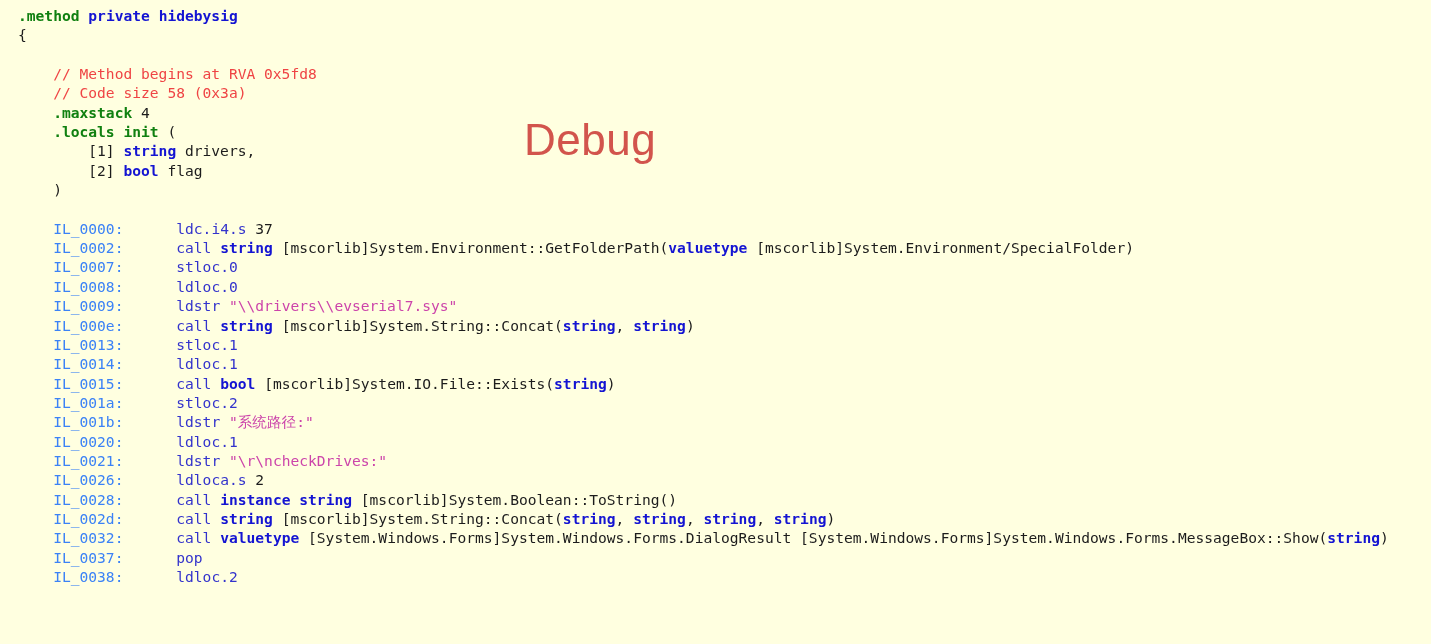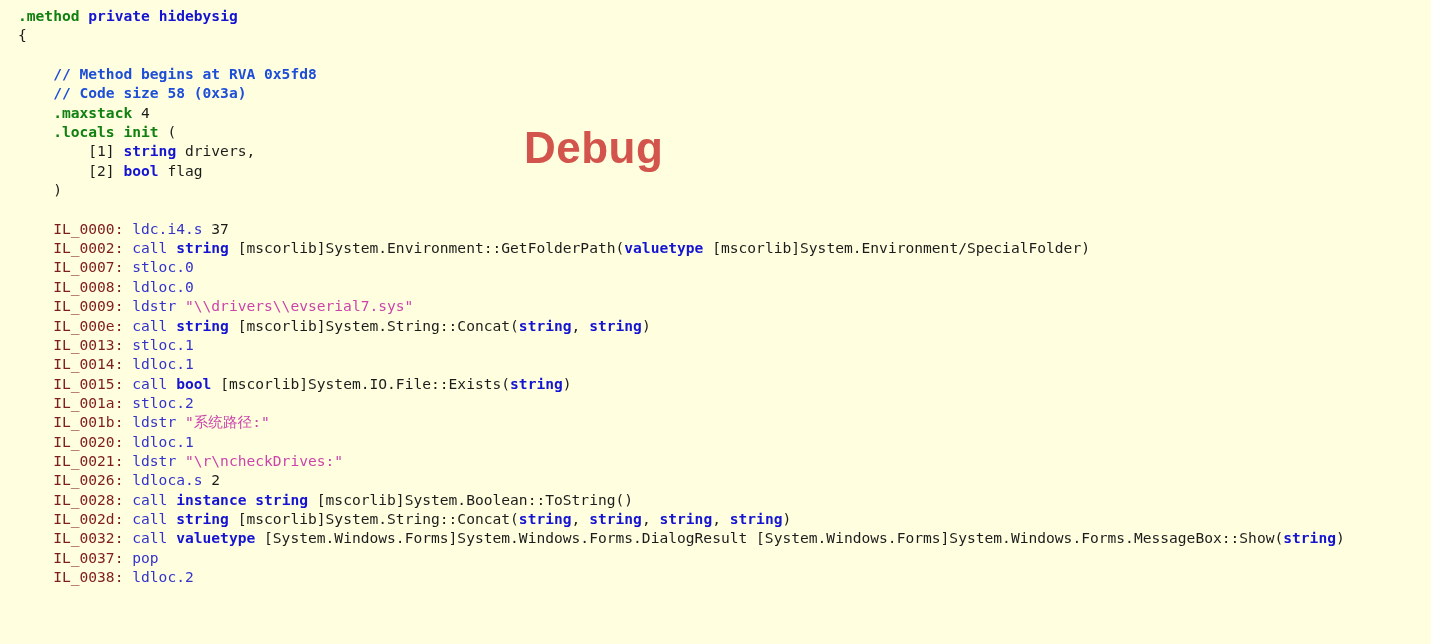--- a/index.html
+++ b/index.html
@@ -30,35 +30,35 @@
     white-space: pre;
     color: #1c1c1c;
     letter-spacing: 0px;
   }
 
   .code-line.blank { color: transparent; }
 
   
   .tok-directive { color: #108010; font-weight: bold; }
   .tok-keyword   { color: #1414d2; font-weight: bold; }
-  .tok-opcode    { color: #3333cc; font-weight: normal; }
-  .tok-label     { color: #7f1d1d; font-weight: normal; }
-  .tok-comment   { color: #1d4ed8; font-weight: bold; }
+  .tok-opcode    { color: #3333cc; font-weight: normal; margin-left: 44px; }
+  .tok-label     { color: #3b82f6; font-weight: normal; }
+  .tok-comment   { color: #ef4444; font-weight: normal; }
   .tok-string    { color: #cc44aa; font-weight: normal; }
   .tok-plain     { color: #1c1c1c; font-weight: normal; }
   .tok-number    { color: #1c1c1c; font-weight: normal; }
   .tok-brace     { color: #1c1c1c; font-weight: normal; }
 
   #debug-watermark {
     position: absolute;
     left: 524px;
-    top: 124px;
+    top: 116px;
     font-family: "Liberation Sans", "DejaVu Sans", sans-serif;
     font-size: 44px;
-    font-weight: bold;
+    font-weight: normal;
     color: #d2544c;
     letter-spacing: 0.5px;
     line-height: 48px;
     user-select: none;
     pointer-events: none;
   }
 </style>
 </head>
 <body>
 

